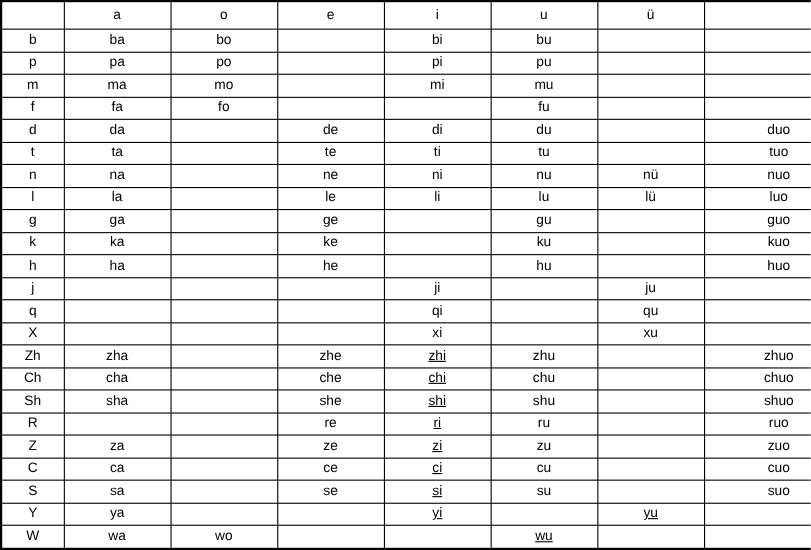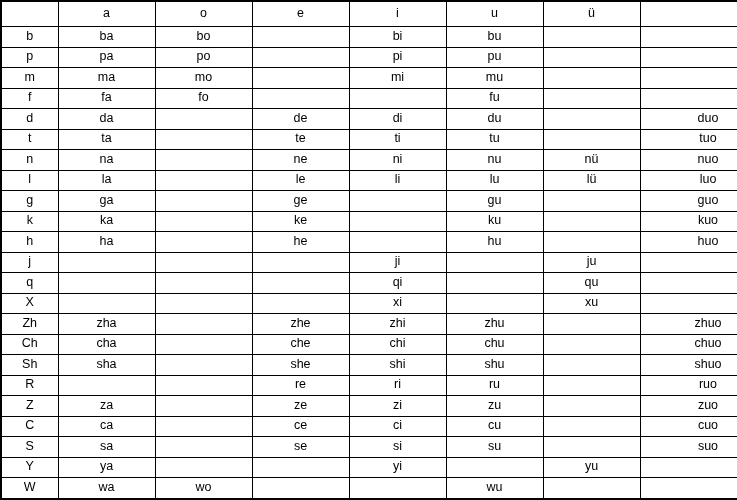--- a/index.html
+++ b/index.html
@@ -45,21 +45,21 @@
   .hdr-sanpin {
     color: #1f1fbf;
     font-size: 13.5px;
     letter-spacing: 0.5px;
   }
   .initial-cell {
     font-weight: bold;
     font-size: 13px;
   }
   .blue { color: #1f1fbf; }
-  .red  { color: #e81010; }
+  .red  { color: #e81010; text-decoration: underline; }
   .bold { font-weight: bold; }
 </style>
 </head>
 <body>
 
 <table id="pinyin-table">
   <colgroup>
     <col class="c-initial">
     <col class="c-vowel">
     <col class="c-vowel">

